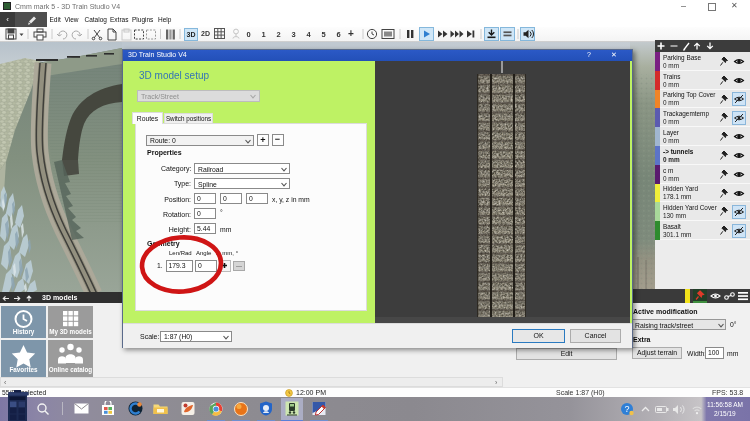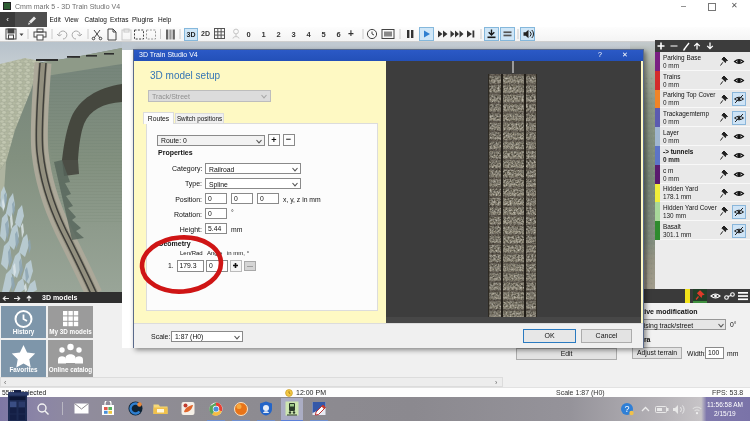--- a/index.html
+++ b/index.html
@@ -498,21 +498,21 @@
 </div>
 <div class="t" style="left:730px;top:320.5px;font-size:6.8px;color:#111;">0°</div>
 <div class="t" style="left:633px;top:336px;font-size:7px;font-weight:bold;color:#111;">Extra</div>
 <div class="abs" style="left:632px;top:347px;width:50px;height:12px;background:#e3e3e3;border:1px solid #acacac;box-sizing:border-box;text-align:center;font-size:6.8px;line-height:10px;color:#111;">Adjust terrain</div>
 <div class="t" style="left:687px;top:349.5px;font-size:6.8px;color:#111;">Width:</div>
 <div class="abs" style="left:705px;top:347px;width:19px;height:12px;background:#fff;border:1px solid #8a8a8a;box-sizing:border-box;font-size:6.8px;line-height:10px;padding-left:2px;color:#111;">100</div>
 <div class="t" style="left:727px;top:349.5px;font-size:6.8px;color:#111;">mm</div>
 
 <div class="abs" style="left:516px;top:347.5px;width:101px;height:12px;background:#e3e3e3;border:1px solid #acacac;box-sizing:border-box;text-align:center;font-size:6.8px;line-height:10px;color:#111;">Edit</div>
 
-<div class="abs" id="dlg" style="left:122px;top:48.5px;width:510.5px;height:299px;background:#fef9c3;box-shadow:2px 2px 5px rgba(0,0,0,0.45);border:1px solid #5a6a8a;box-sizing:border-box;margin-left:11px;">
+<div class="abs" id="dlg" style="left:122px;top:48.5px;width:510.5px;height:299px;background:#bef264;box-shadow:2px 2px 5px rgba(0,0,0,0.45);border:1px solid #5a6a8a;box-sizing:border-box;">
 
   <div class="abs" style="left:0;top:0;width:508.5px;height:11.5px;background:linear-gradient(#2b59c6,#2350b8);">
     <span class="t" style="left:5px;top:1.5px;font-size:7px;color:#fff;">3D Train Studio V4</span>
     <span class="t" style="left:464px;top:1.5px;font-size:7px;color:#fff;">?</span>
     <span class="t" style="left:488px;top:1px;font-size:7px;color:#fff;">✕</span>
   </div>
 
   <div class="abs" style="left:252px;top:11.5px;width:255px;height:262px;background:#3d3d3d;overflow:hidden;">
     <div class="abs" style="left:126px;top:0;width:1.5px;height:12px;background:#9a9a9a;"></div>
     <div class="abs" style="left:126px;top:255px;width:1.5px;height:7px;background:#9a9a9a;"></div>

